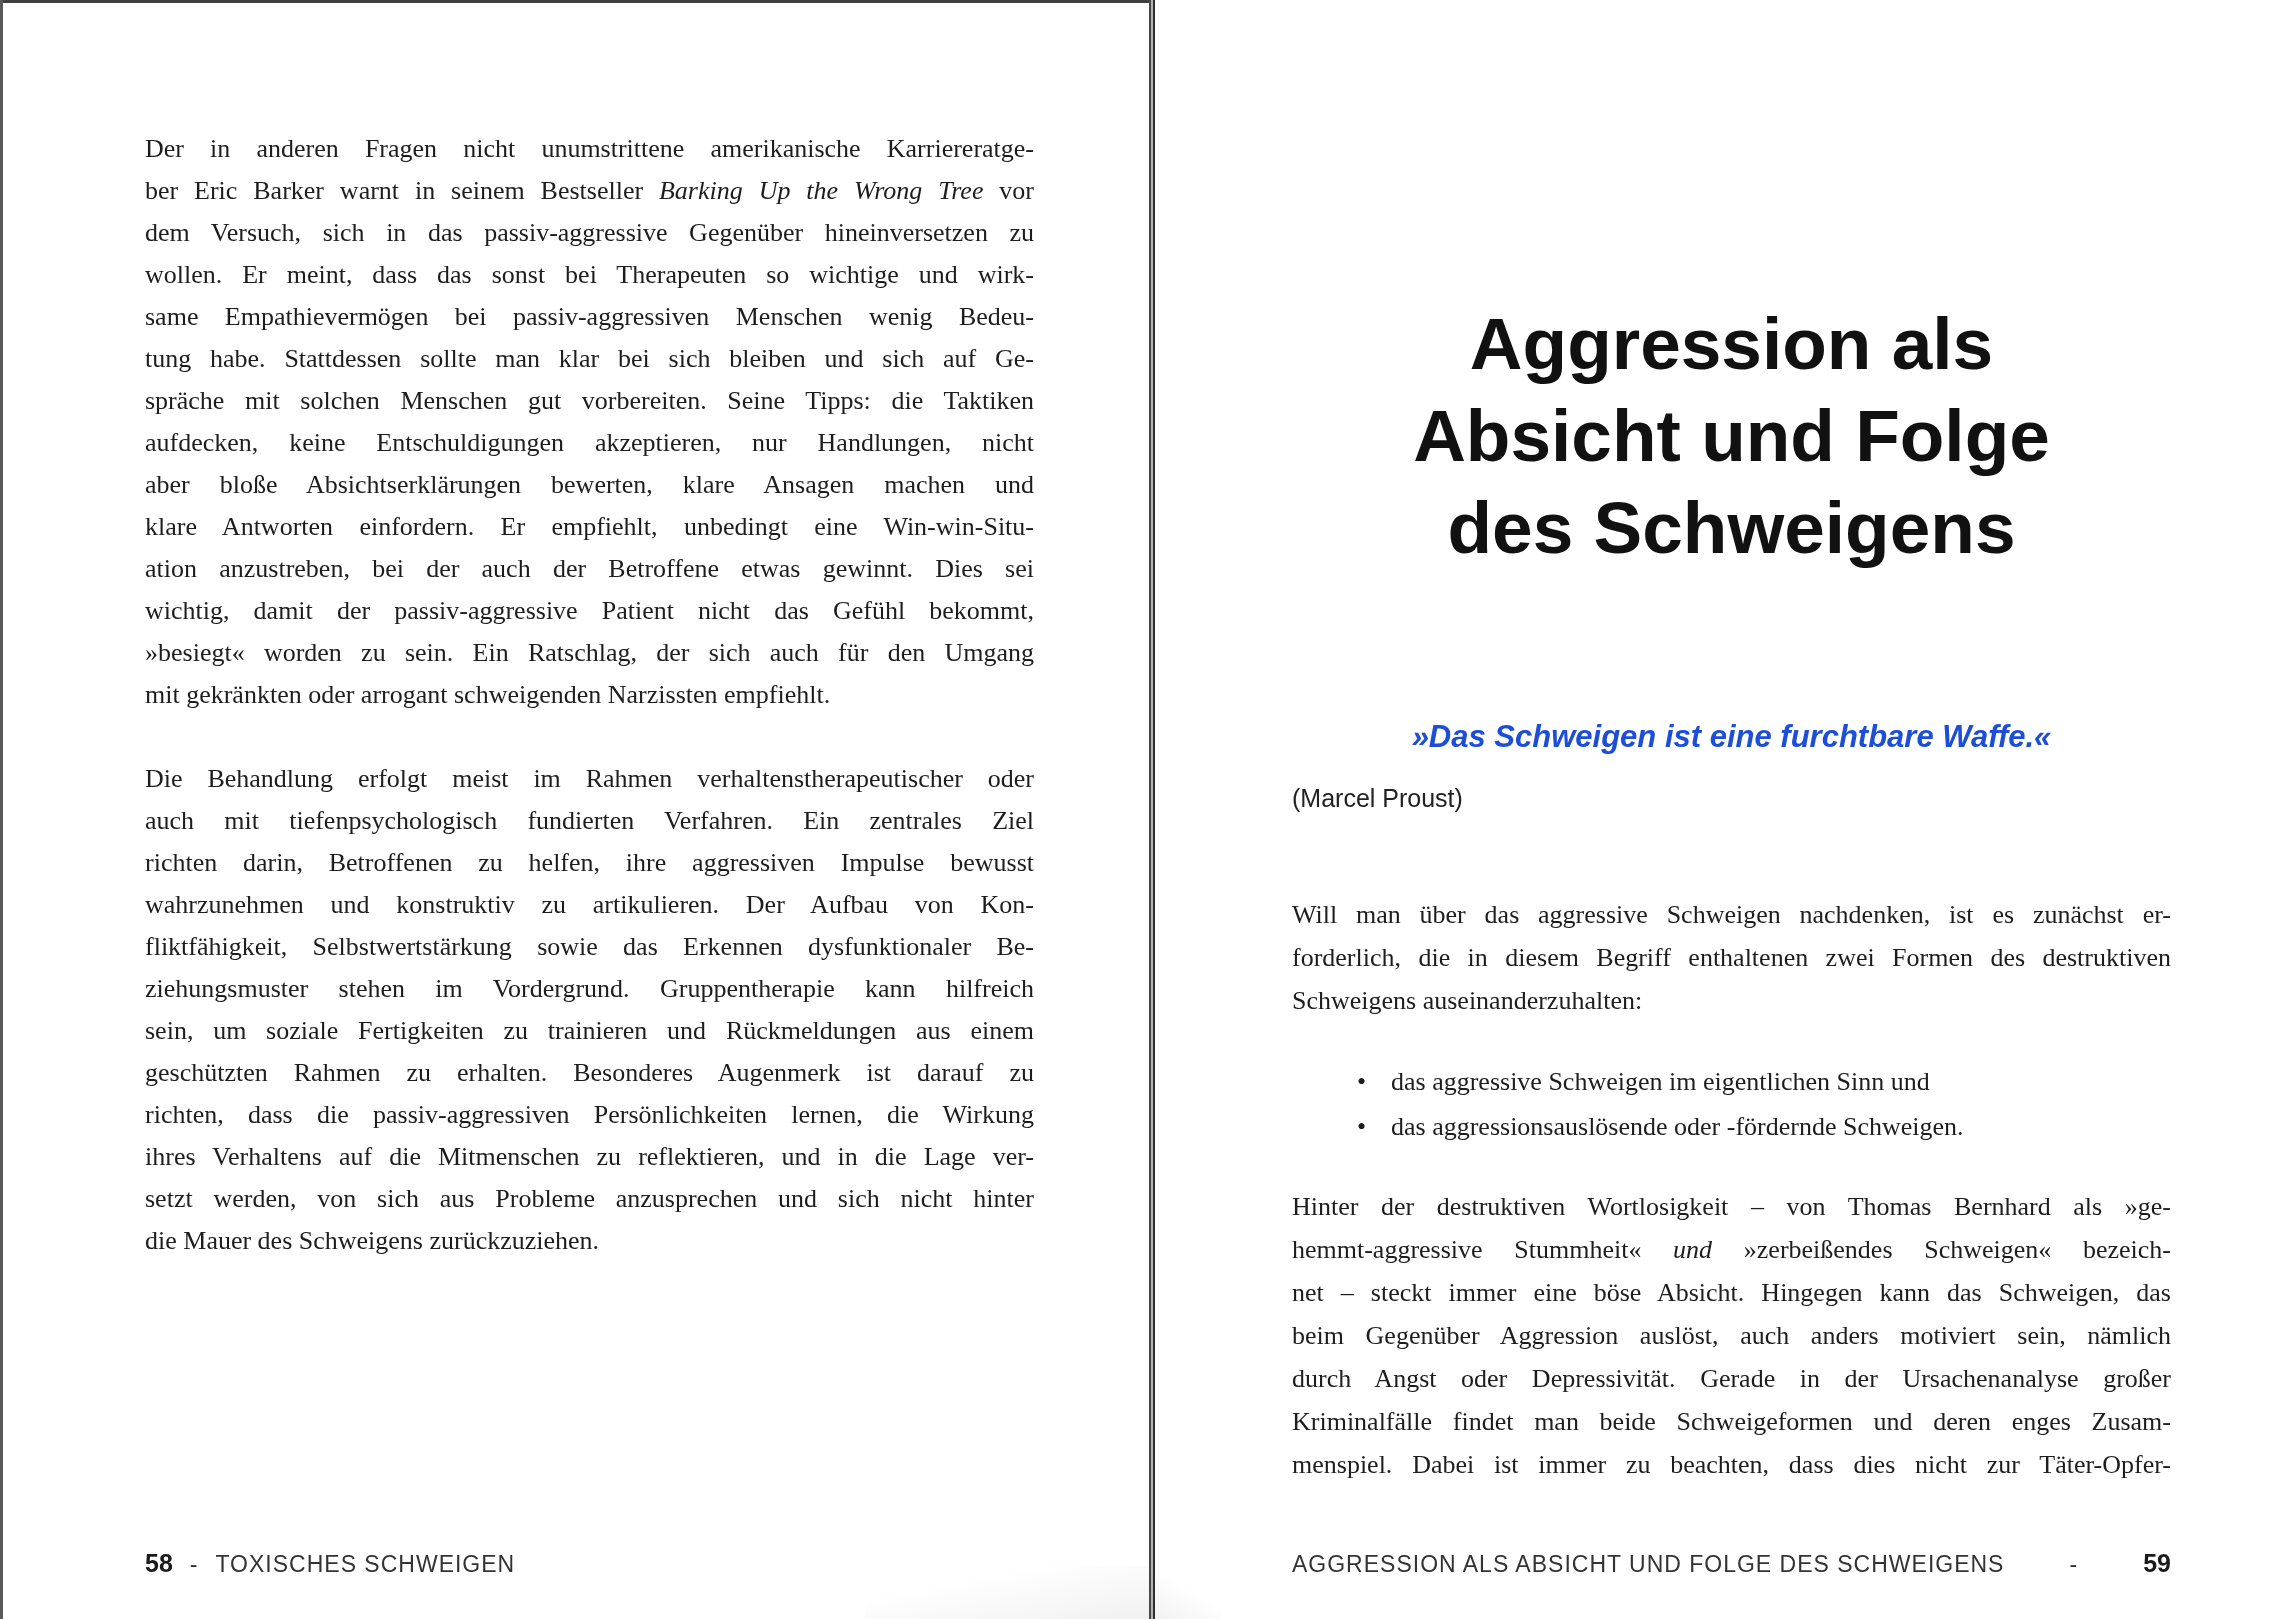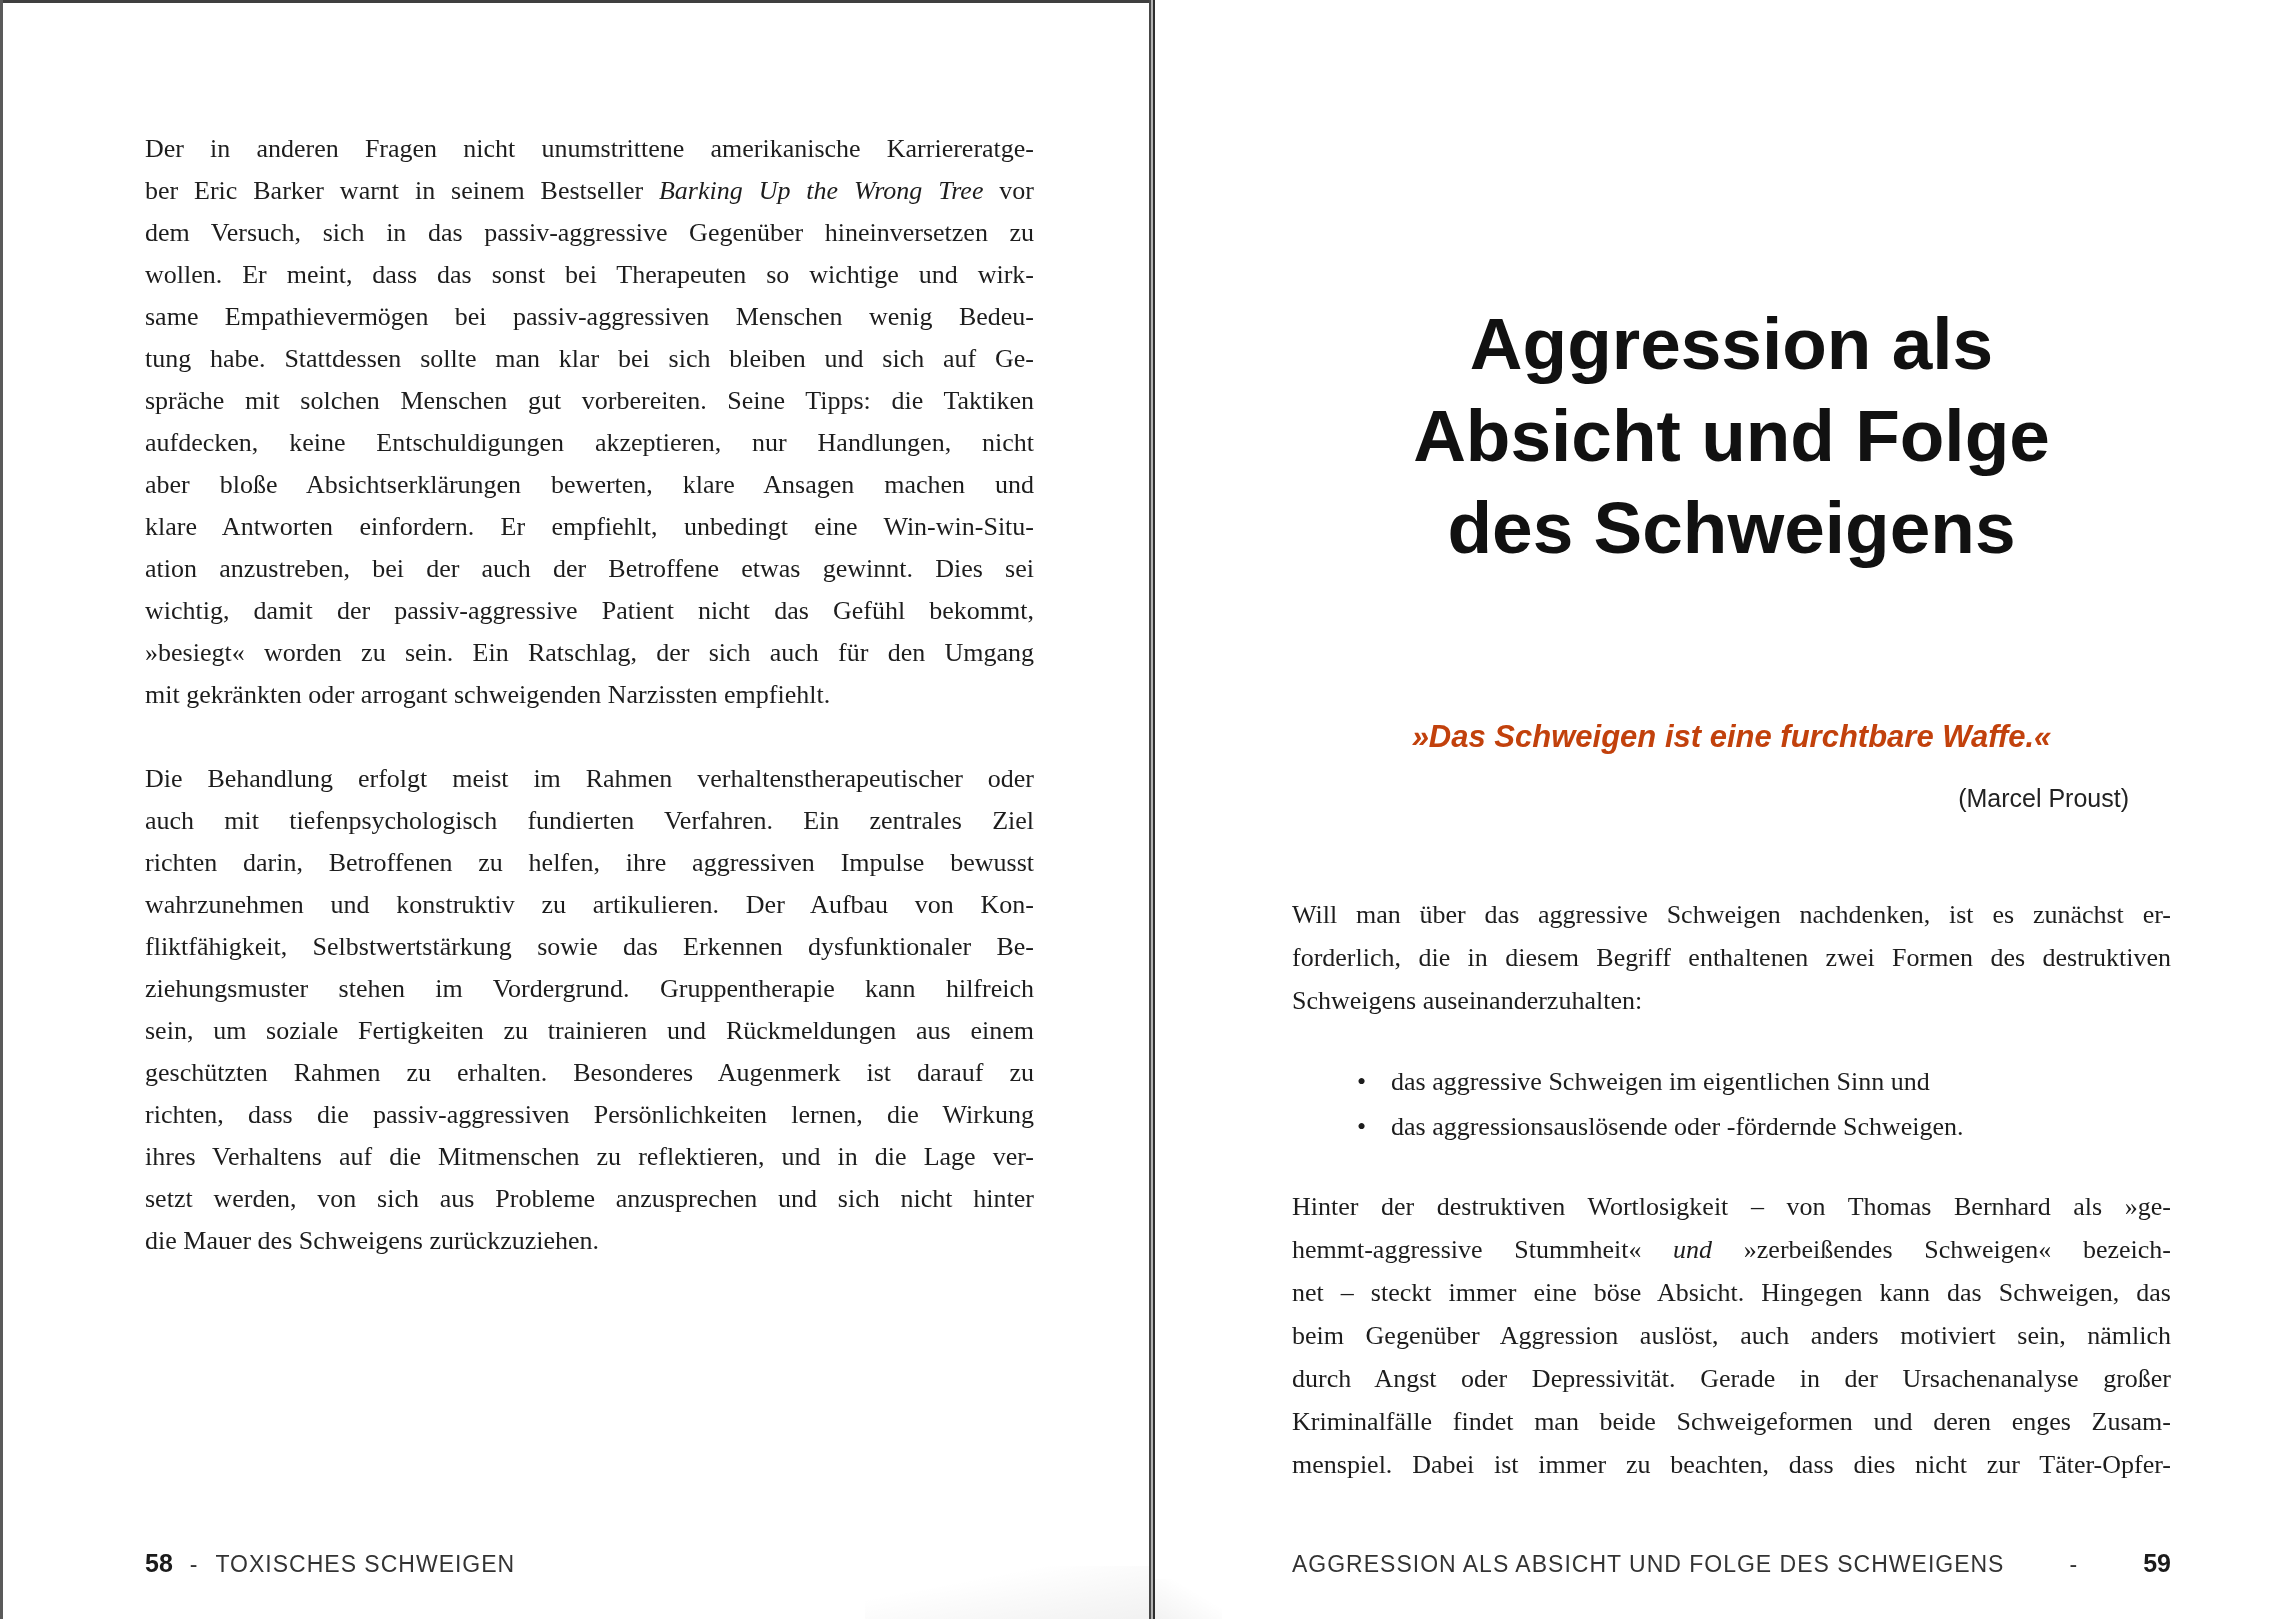--- a/index.html
+++ b/index.html
@@ -27,22 +27,22 @@
   .justify.cont .tline:last-child{text-align-last:justify;}
   .para2{margin-top:42px;}
 
   
   .heading{left:1292px;top:298px;width:879px;text-align:center;
     font-family:"Liberation Sans", sans-serif;font-weight:700;
     font-size:73px;line-height:92px;color:#111;letter-spacing:0px;}
   .heading .tline{text-align:center;}
   .quote{left:1292px;top:719px;width:879px;text-align:center;
     font-family:"Liberation Sans", sans-serif;font-weight:700;font-style:italic;
-    font-size:31px;color:#c2410c;}
-  .attribution{left:1292px;top:784px;width:837px;text-align:right;
+    font-size:31px;color:#1d4ed8;}
+  .attribution{left:1292px;top:784px;width:837px;
     font-family:"Liberation Sans", sans-serif;font-size:25px;color:#222;}
 
   
   .bullets{left:1292px;top:1059px;width:879px;font-size:26px;line-height:45px;}
   .bullets .tline{text-align:left;padding-left:99px;position:relative;}
   .bullets .tline::before{content:"\2022";position:absolute;left:65px;top:0;color:#1d1d1d;}
 
   
   .footer{font-family:"Liberation Sans", sans-serif;font-size:23px;color:#333;
     letter-spacing:1px;display:flex;align-items:baseline;}

